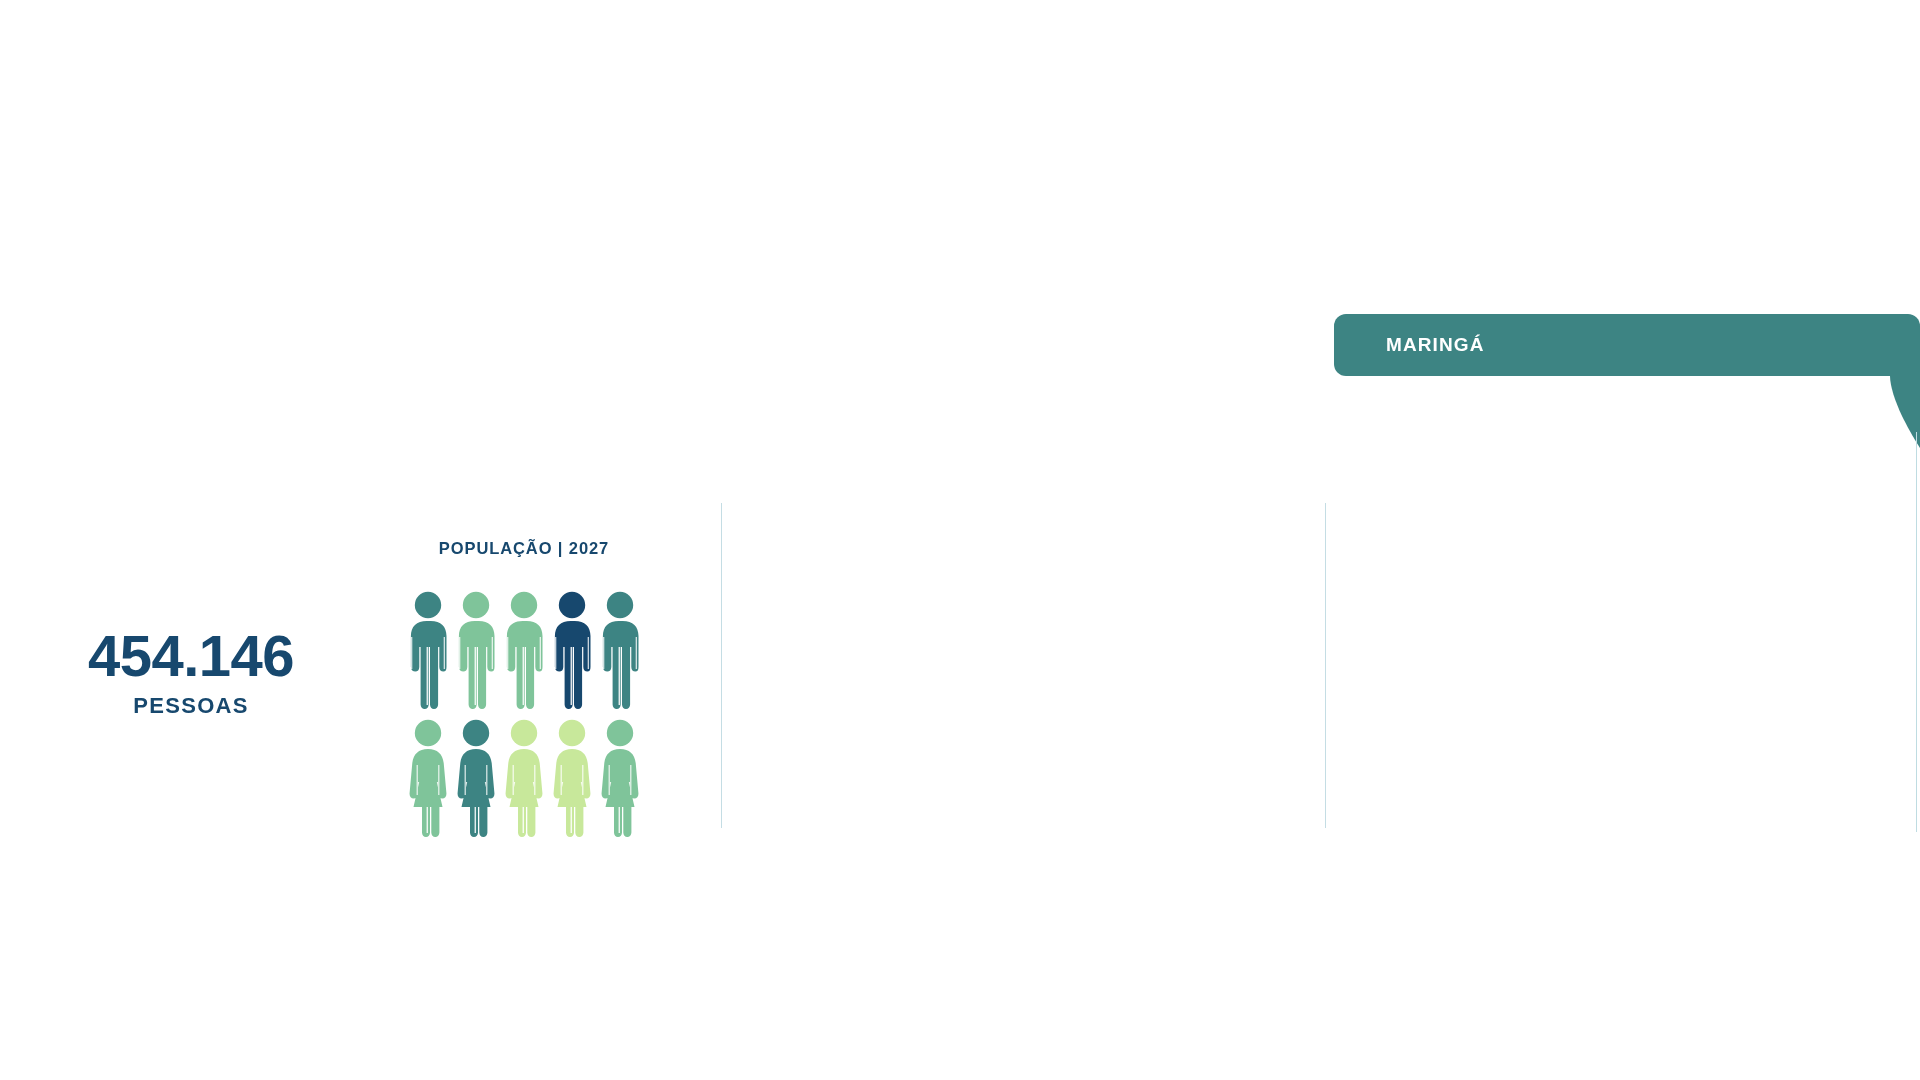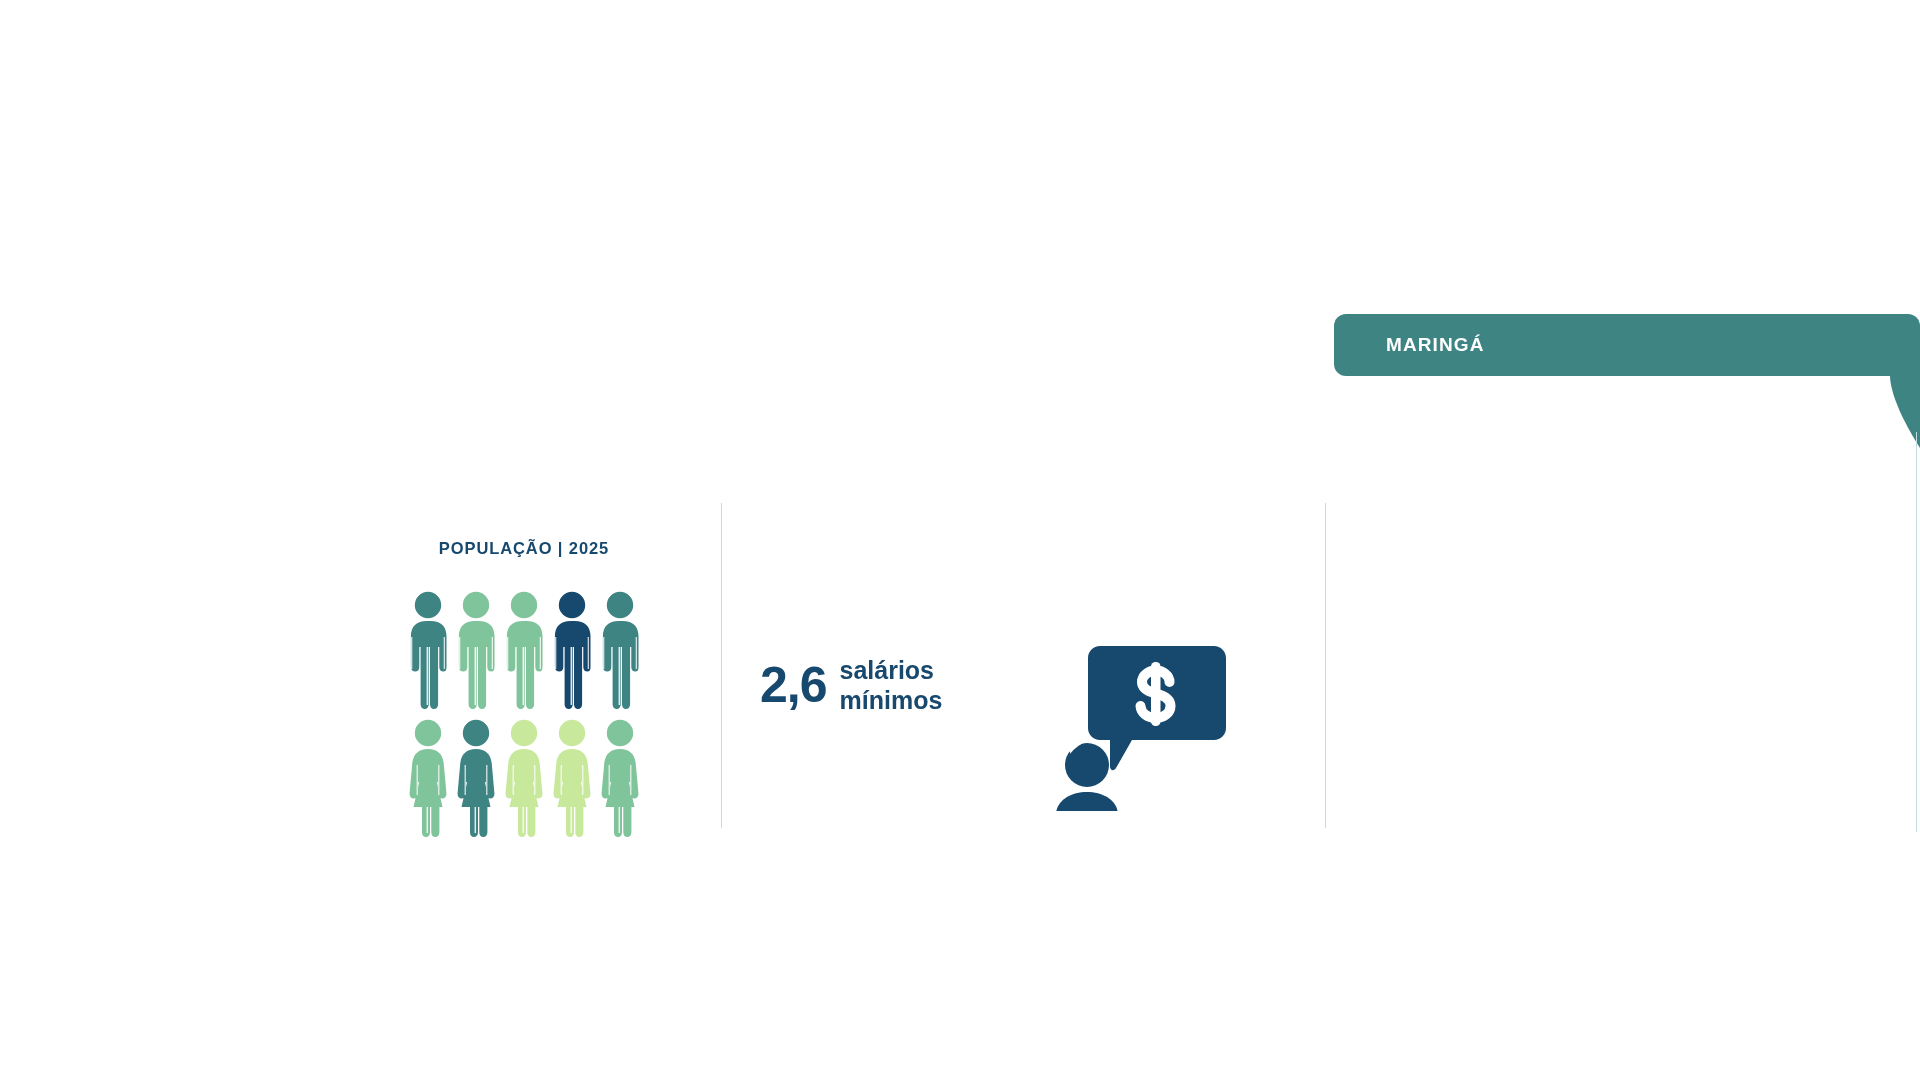--- a/index.html
+++ b/index.html
@@ -221,23 +221,27 @@
   <div id="city-banner-tail">
     <svg width="30" height="72" viewBox="0 0 30 72">
       <path d="M0,0 L30,0 L30,72 C30,72 22,60 12,40 C5,25 0,10 0,0 Z" fill="#3D8483"></path>
     </svg>
   </div>
   <div id="panel-edge-rule"></div>
 
   <div class="divider" id="divider-1"></div>
   <div class="divider" id="divider-2"></div>
 
+  <div id="population-total">
+    <div id="population-total-value">454.146</div>
+    <div id="population-total-unit">PESSOAS</div>
+  </div>
 
   <div id="population-pictogram-block">
-    <div class="section-title">POPULAÇÃO | 2025</div>
+    <div class="section-title">POPULAÇÃO | 2027</div>
 
     <div id="pictogram-rows">
 
       <div class="pictogram-row">
         <span class="figure">
           <svg viewBox="0 0 38 118">
               <g fill="#3D8483">
             <circle cx="19" cy="14" r="13.2" fill="#3D8483"></circle>
             <path d="M19,30 C8.8,30 3.2,35.5 3.2,45 L3.2,76 C3.2,79 5.3,80.6 7.6,80.6 C9.9,80.6 11.6,79 11.6,76 L11.6,56 L12.9,56 L12.9,113.5 C12.9,116.2 14.6,118 17,118 C19.4,118 21,116.2 21,113.5 L21,56 L22.3,56 L22.3,113.5 C22.3,116.2 23.9,118 26.3,118 C28.7,118 30.4,116.2 30.4,113.5 L30.4,56 L31.6,56 L31.6,76 C31.6,79 33.3,80.6 35.6,80.6 C37.9,80.6 38.8,79 38.8,76 L38.8,45 C38.8,35.5 33.2,30 23,30 Z" transform="translate(-1.3,0)"></path>
             <rect x="17.6" y="56" width="1.3" height="58" fill="#ffffff" opacity="0.95"></rect>
@@ -348,43 +352,16 @@
           </g>
             </svg>
         </span>
       </div>
 
     </div>
   </div>
 
   <div id="salary-block">
 
-    <div id="salary-body">
-      <div id="salary-figure">
-        <span id="salary-value">2,6</span>
-        <span id="salary-unit">
-          <span>salários</span><br>
-          <span>mínimos</span>
-        </span>
-      </div>
-
-      <div id="salary-icon">
-        <svg width="170" height="165" viewBox="0 0 170 165">
-
-          <path d="M44,0 L158,0 C164.6,0 170,5.4 170,12 L170,82 C170,88.6 164.6,94 158,94 L76,94 L60,122 C58,125.5 54,124.5 54,120.5 L54,94 L44,94 C37.4,94 32,88.6 32,82 L32,12 C32,5.4 37.4,0 44,0 Z" fill="#17486E"></path>
-
-          <g fill="#ffffff">
-            <rect x="95" y="16" width="9.5" height="64" rx="4.5"></rect>
-            <path d="M113.5,36 C113.5,29.5 107,24.5 99.8,24.5 C92.5,24.5 86,29.5 86,36 C86,42.5 92,45.5 99.8,47.5 C108,49.5 114.5,52.5 114.5,60 C114.5,67 107.5,72 99.8,72 C91.5,72 85,67 84.5,60" fill="none" stroke="#ffffff" stroke-width="10" stroke-linecap="round"></path>
-          </g>
-
-          <circle cx="31" cy="119" r="22" fill="#17486E"></circle>
-
-          <path d="M31,146 C14,146 0,155 0,169 L0,180 L62,180 L62,169 C62,155 48,146 31,146 Z" fill="#17486E"></path>
-
-          <path d="M32,94 C32,94 25,98 21,101 C17,104 14,108 14,108 L14,94 Z" fill="#ffffff"></path>
-        </svg>
-      </div>
-    </div>
   </div>
 
 
 </div>
 
 </body></html>

